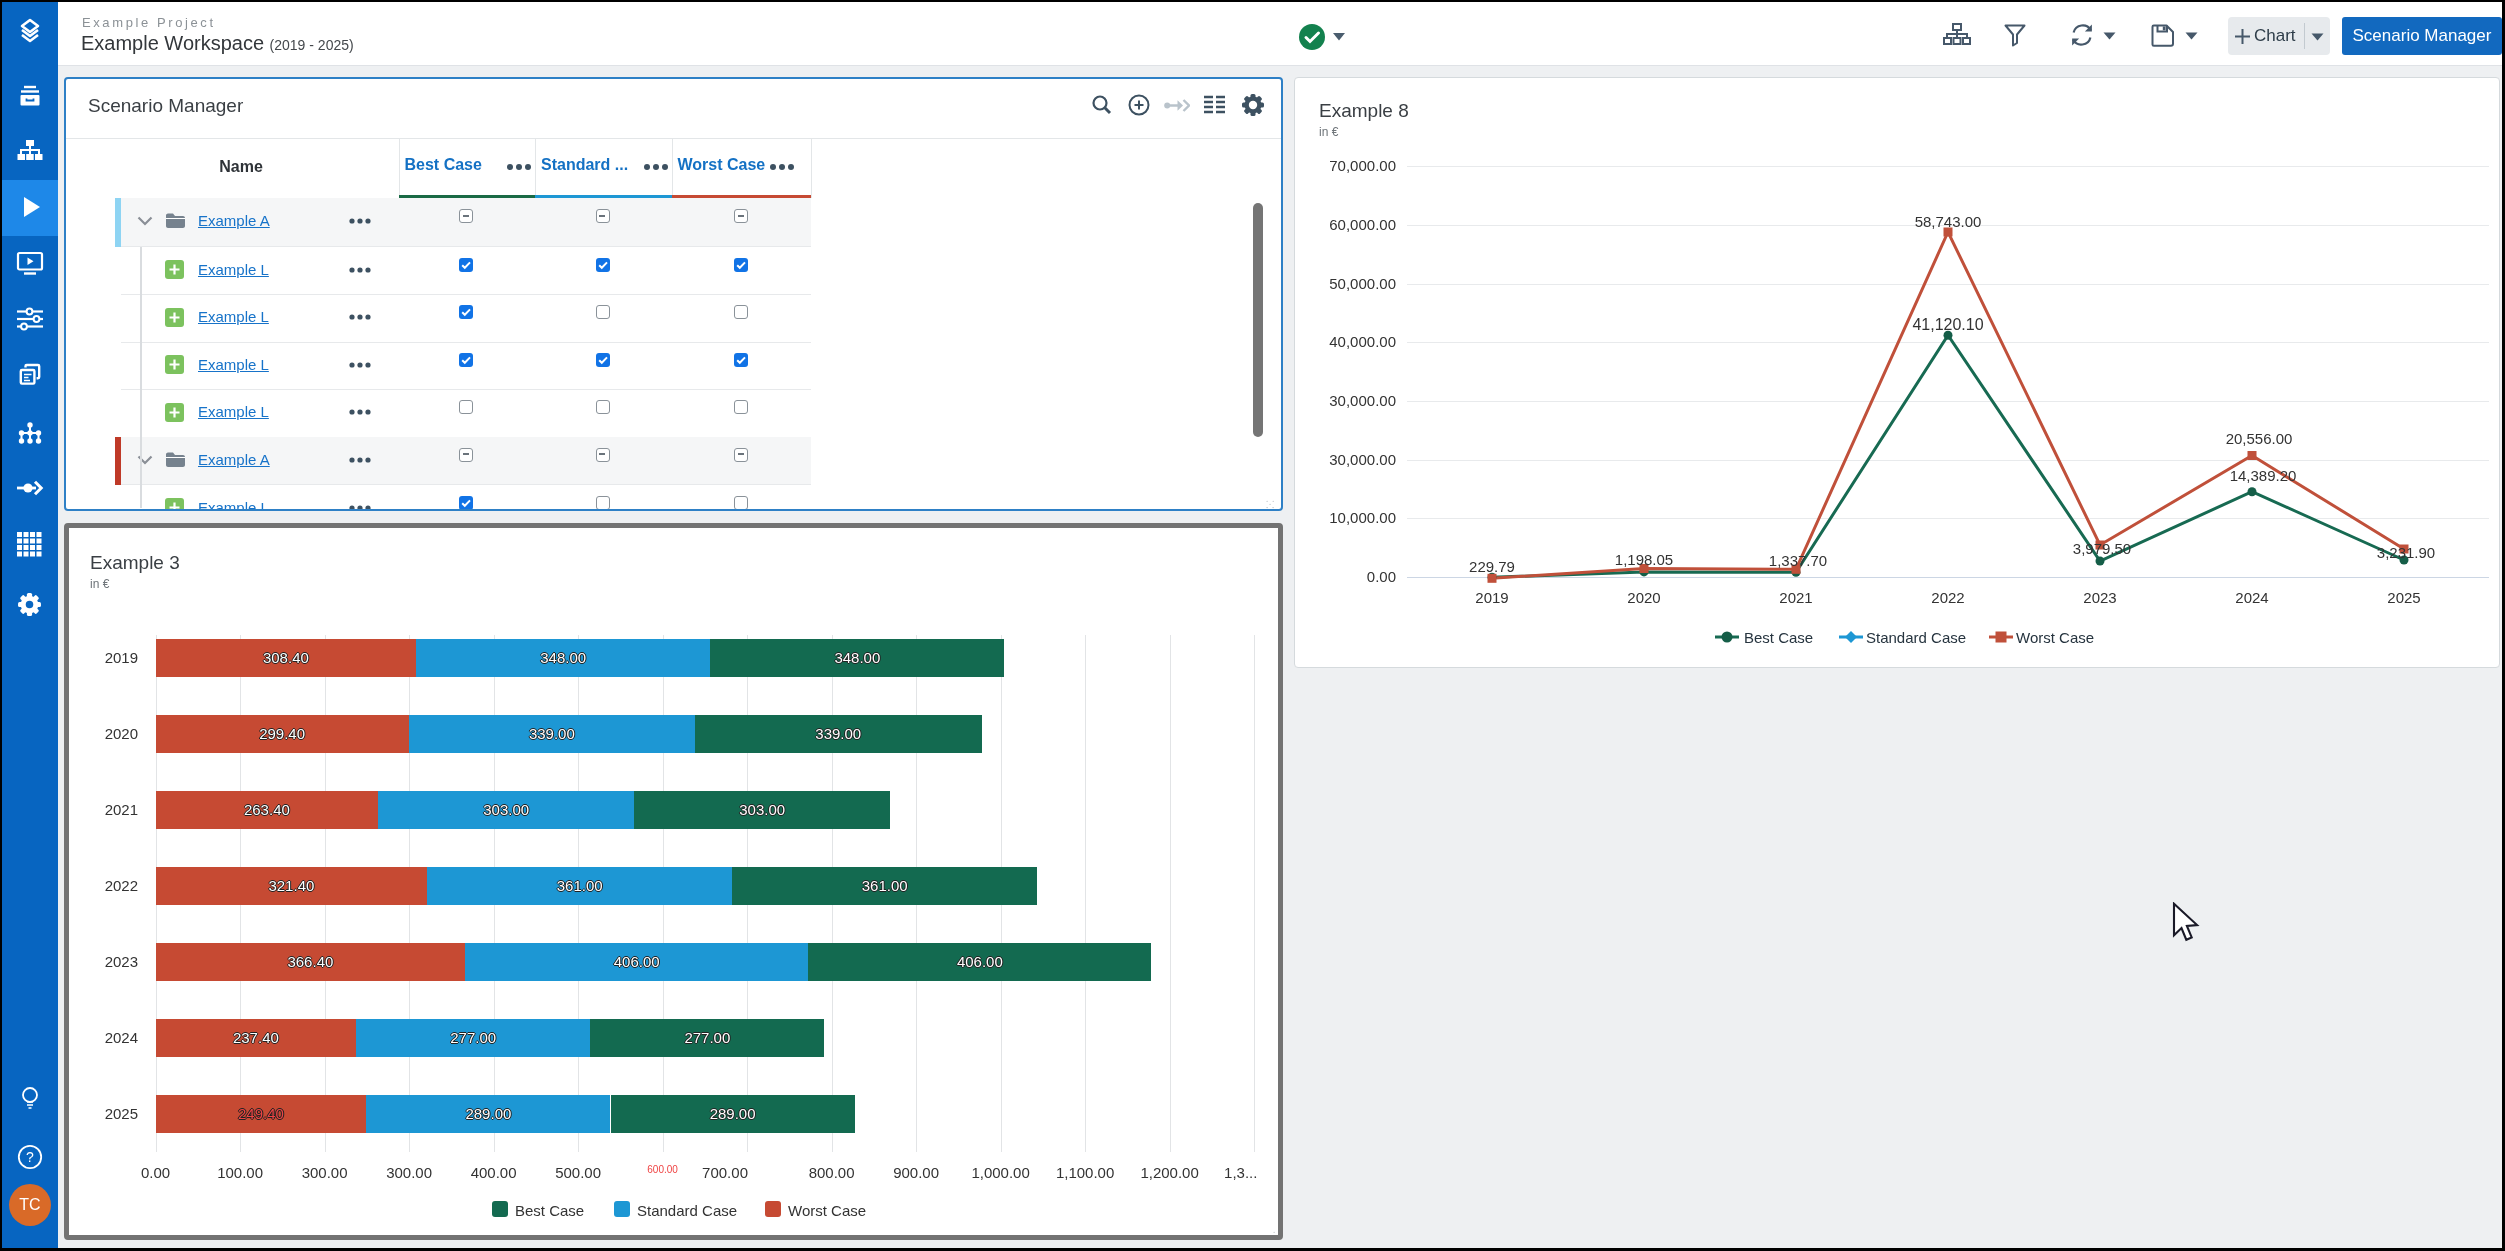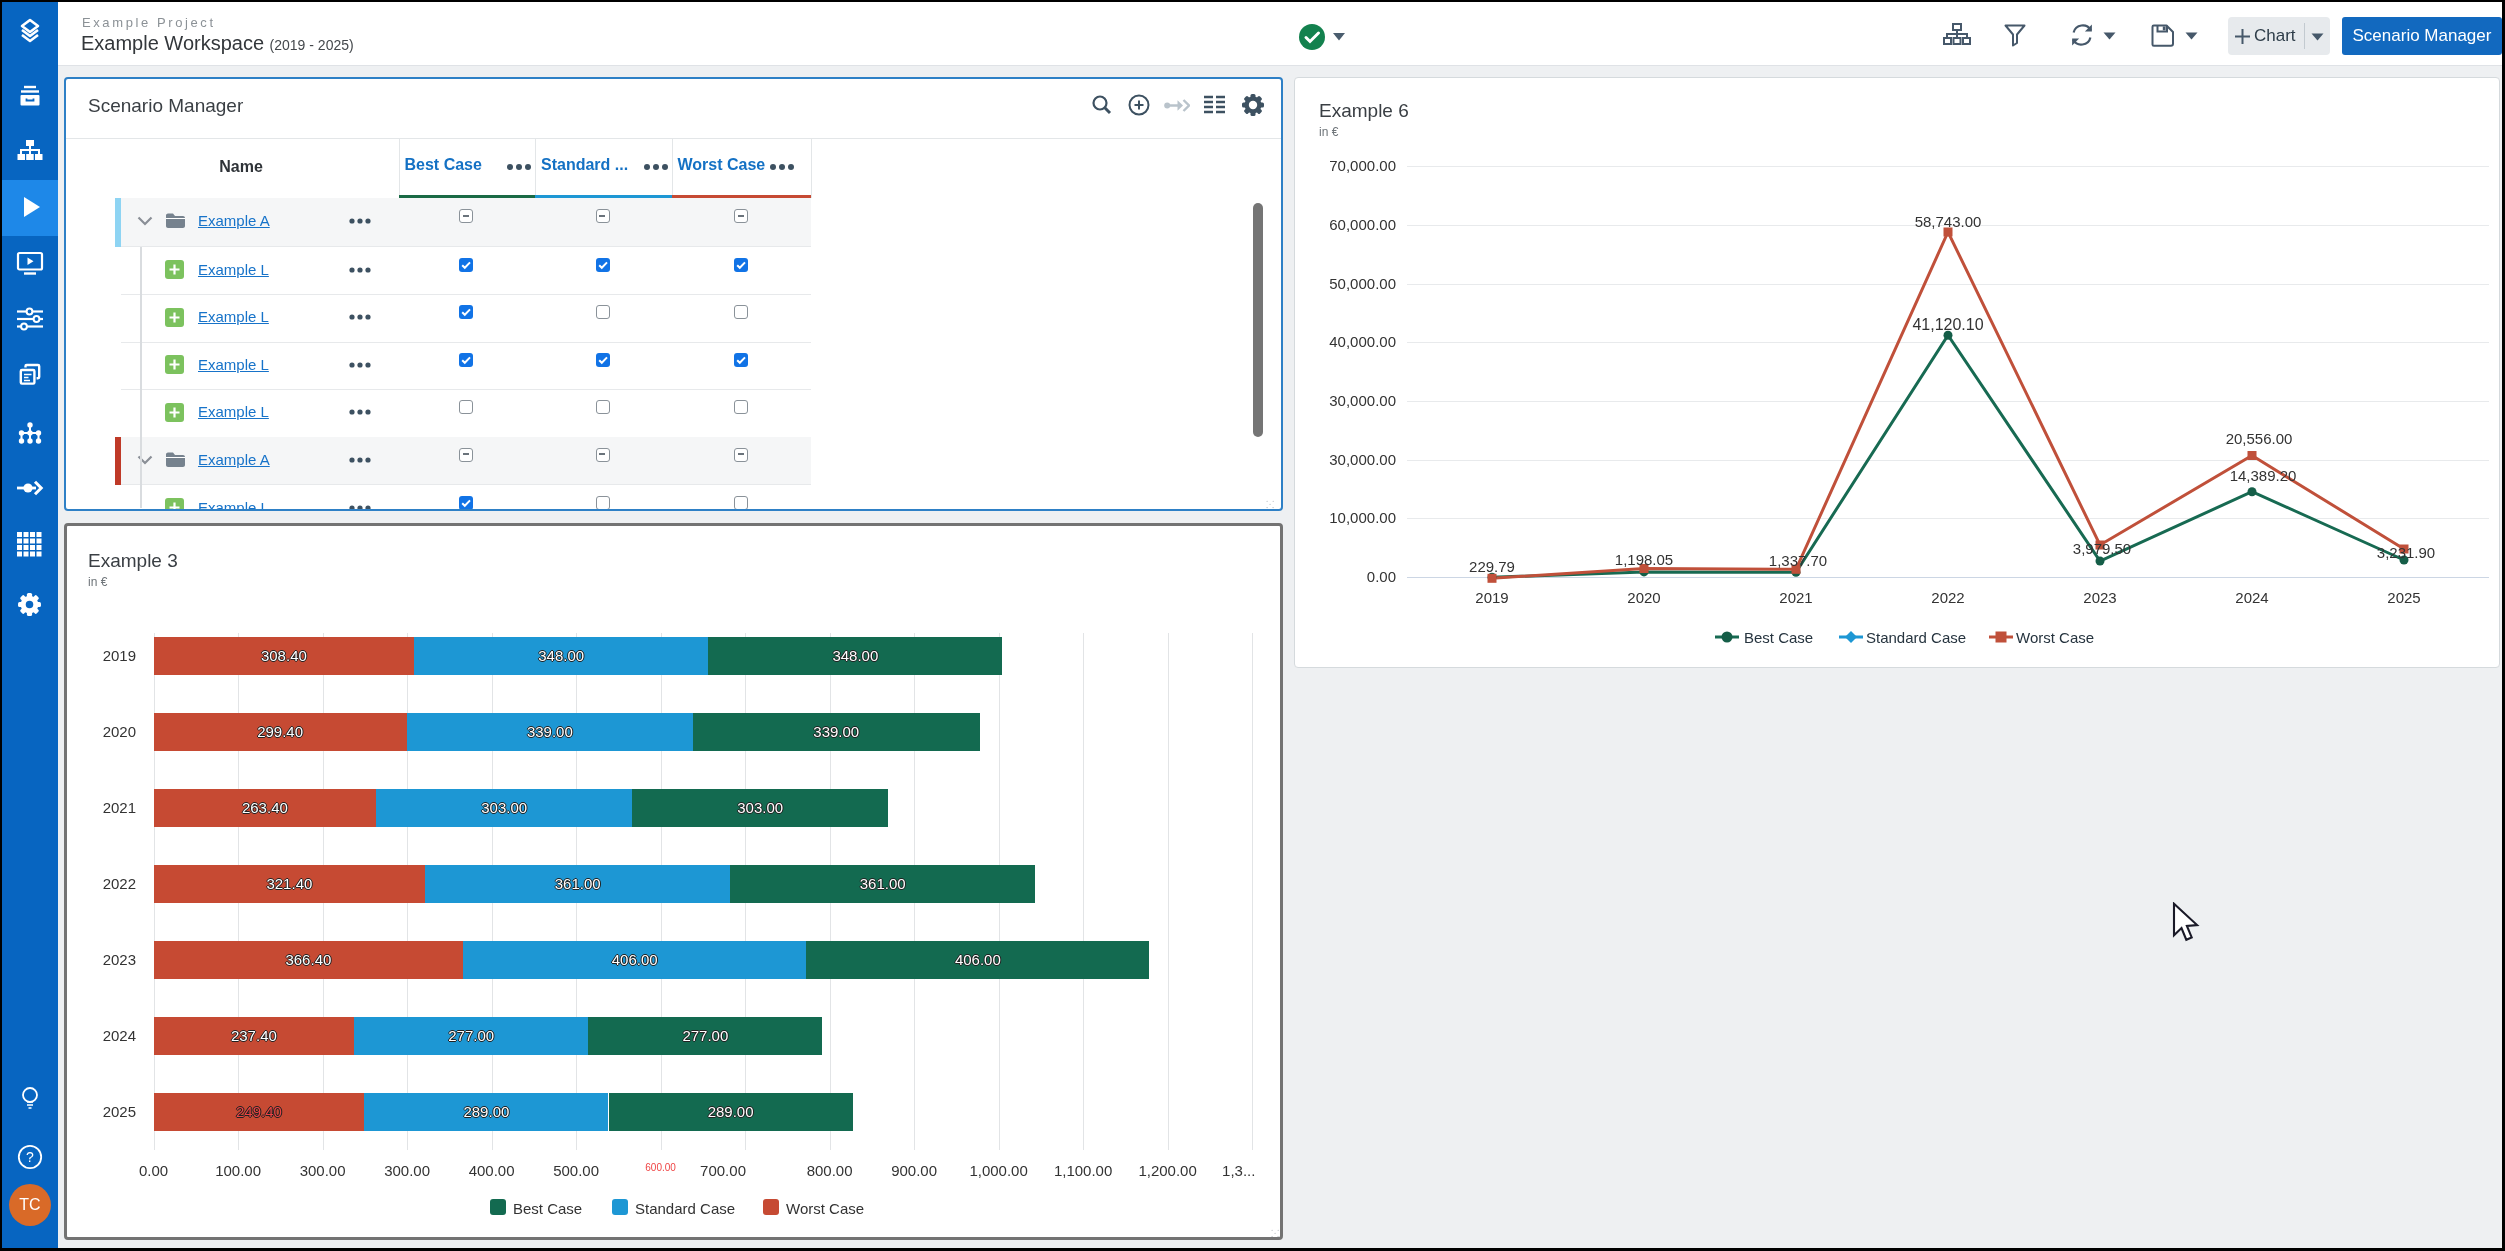--- a/index.html
+++ b/index.html
@@ -470,21 +470,21 @@
           <path d="M3.2 7.2 l2.6 2.6 L11 4.4" stroke="#fff" stroke-width="2" fill="none"></path>
         </svg>
       </div>
 <div class="abs" style="left:529.5px;top:416.5px;width:14px;height:14px;background:#fff;border:1.5px solid #8a9299;border-radius:3px"></div>
 <div class="abs" style="left:668px;top:416.5px;width:14px;height:14px;background:#fff;border:1.5px solid #8a9299;border-radius:3px"></div>
 <div class="abs" style="left:74px;top:167.5px;width:2px;height:238px;background:#d9dcdf"></div>
 <div class="abs" style="left:74px;top:405.5px;width:2px;height:23px;background:#d9dcdf"></div>
 <div class="abs" style="left:1187px;top:124px;width:10px;height:234px;background:#757575;border-radius:5px"></div>
 <div class="abs" style="left:1200px;top:418px;color:#b8bec3;font-size:10px">⁙</div>
 </div>
-<div class="panel" style="left:62px;top:521px;width:1219px;height:717px;border:3px solid #737373;overflow:hidden">
+<div class="panel" style="left:62px;top:521px;width:1219px;height:717px;border:5px solid #737373;overflow:hidden">
 <div class="abs" style="left:21px;top:24px;font-size:19px;color:#3a3f44">Example 3</div>
 <div class="abs" style="left:21px;top:49px;font-size:12px;color:#6f757a">in €</div>
 <div class="abs" style="left:86.6px;top:107px;width:1px;height:517px;background:#e2e4e6"></div>
 <div class="abs" style="left:171.1px;top:107px;width:1px;height:517px;background:#e2e4e6"></div>
 <div class="abs" style="left:255.6px;top:107px;width:1px;height:517px;background:#e2e4e6"></div>
 <div class="abs" style="left:340.1px;top:107px;width:1px;height:517px;background:#e2e4e6"></div>
 <div class="abs" style="left:424.6px;top:107px;width:1px;height:517px;background:#e2e4e6"></div>
 <div class="abs" style="left:509.1px;top:107px;width:1px;height:517px;background:#e2e4e6"></div>
 <div class="abs" style="left:593.6px;top:107px;width:1px;height:517px;background:#e2e4e6"></div>
 <div class="abs" style="left:678.1px;top:107px;width:1px;height:517px;background:#e2e4e6"></div>
@@ -559,21 +559,21 @@
 <div class="abs" style="left:1155.1px;top:636px;width:60px;font-size:15px;color:#333;text-align:left">1,3...</div>
 <div class="abs" style="left:423px;top:673px;width:16px;height:16px;background:#136a50;border-radius:3px"></div>
 <div class="abs" style="left:446px;top:674px;font-size:15px;color:#333">Best Case</div>
 <div class="abs" style="left:545px;top:673px;width:16px;height:16px;background:#1d97d4;border-radius:3px"></div>
 <div class="abs" style="left:568px;top:674px;font-size:15px;color:#333">Standard Case</div>
 <div class="abs" style="left:696px;top:673px;width:16px;height:16px;background:#c64a33;border-radius:3px"></div>
 <div class="abs" style="left:719px;top:674px;font-size:15px;color:#333">Worst Case</div>
 <div class="abs" style="left:1204px;top:700px;color:#b8bec3;font-size:10px">⁙</div>
 </div>
 <div class="panel" style="left:1292px;top:75px;width:1206px;height:591px;border:1px solid #d5dadd;overflow:hidden">
-<div class="abs" style="left:24px;top:22px;font-size:19px;color:#3a3f44">Example 6</div>
+<div class="abs" style="left:24px;top:22px;font-size:19px;color:#3a3f44">Example 8</div>
 <div class="abs" style="left:24px;top:47px;font-size:12px;color:#6f757a">in €</div>
 <div class="abs" style="left:112px;top:499.0px;width:1082px;height:1px;background:#ccd6e4"></div>
 <div class="abs" style="left:-13px;top:490.0px;width:114px;font-size:15px;color:#333;text-align:right">0.00</div>
 <div class="abs" style="left:112px;top:440.3px;width:1082px;height:1px;background:#e8eaec"></div>
 <div class="abs" style="left:-13px;top:431.3px;width:114px;font-size:15px;color:#333;text-align:right">10,000.00</div>
 <div class="abs" style="left:112px;top:381.6px;width:1082px;height:1px;background:#e8eaec"></div>
 <div class="abs" style="left:-13px;top:372.6px;width:114px;font-size:15px;color:#333;text-align:right">30,000.00</div>
 <div class="abs" style="left:112px;top:322.9px;width:1082px;height:1px;background:#e8eaec"></div>
 <div class="abs" style="left:-13px;top:313.9px;width:114px;font-size:15px;color:#333;text-align:right">30,000.00</div>
 <div class="abs" style="left:112px;top:264.2px;width:1082px;height:1px;background:#e8eaec"></div>

